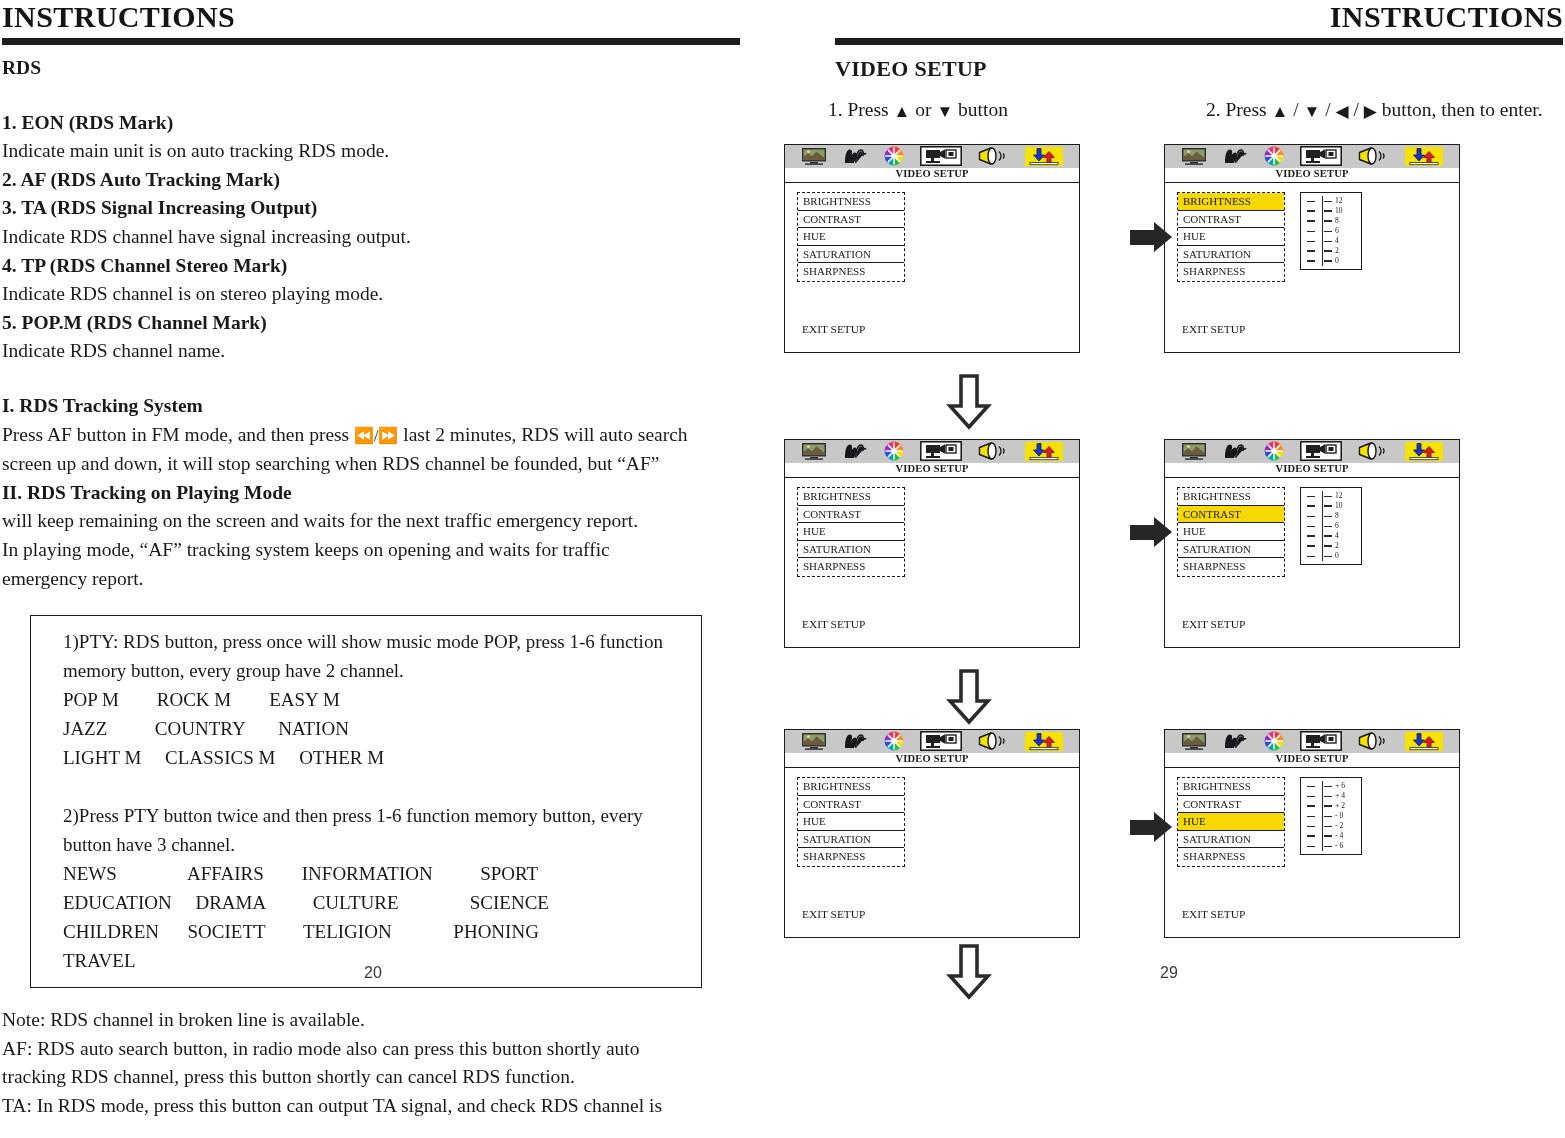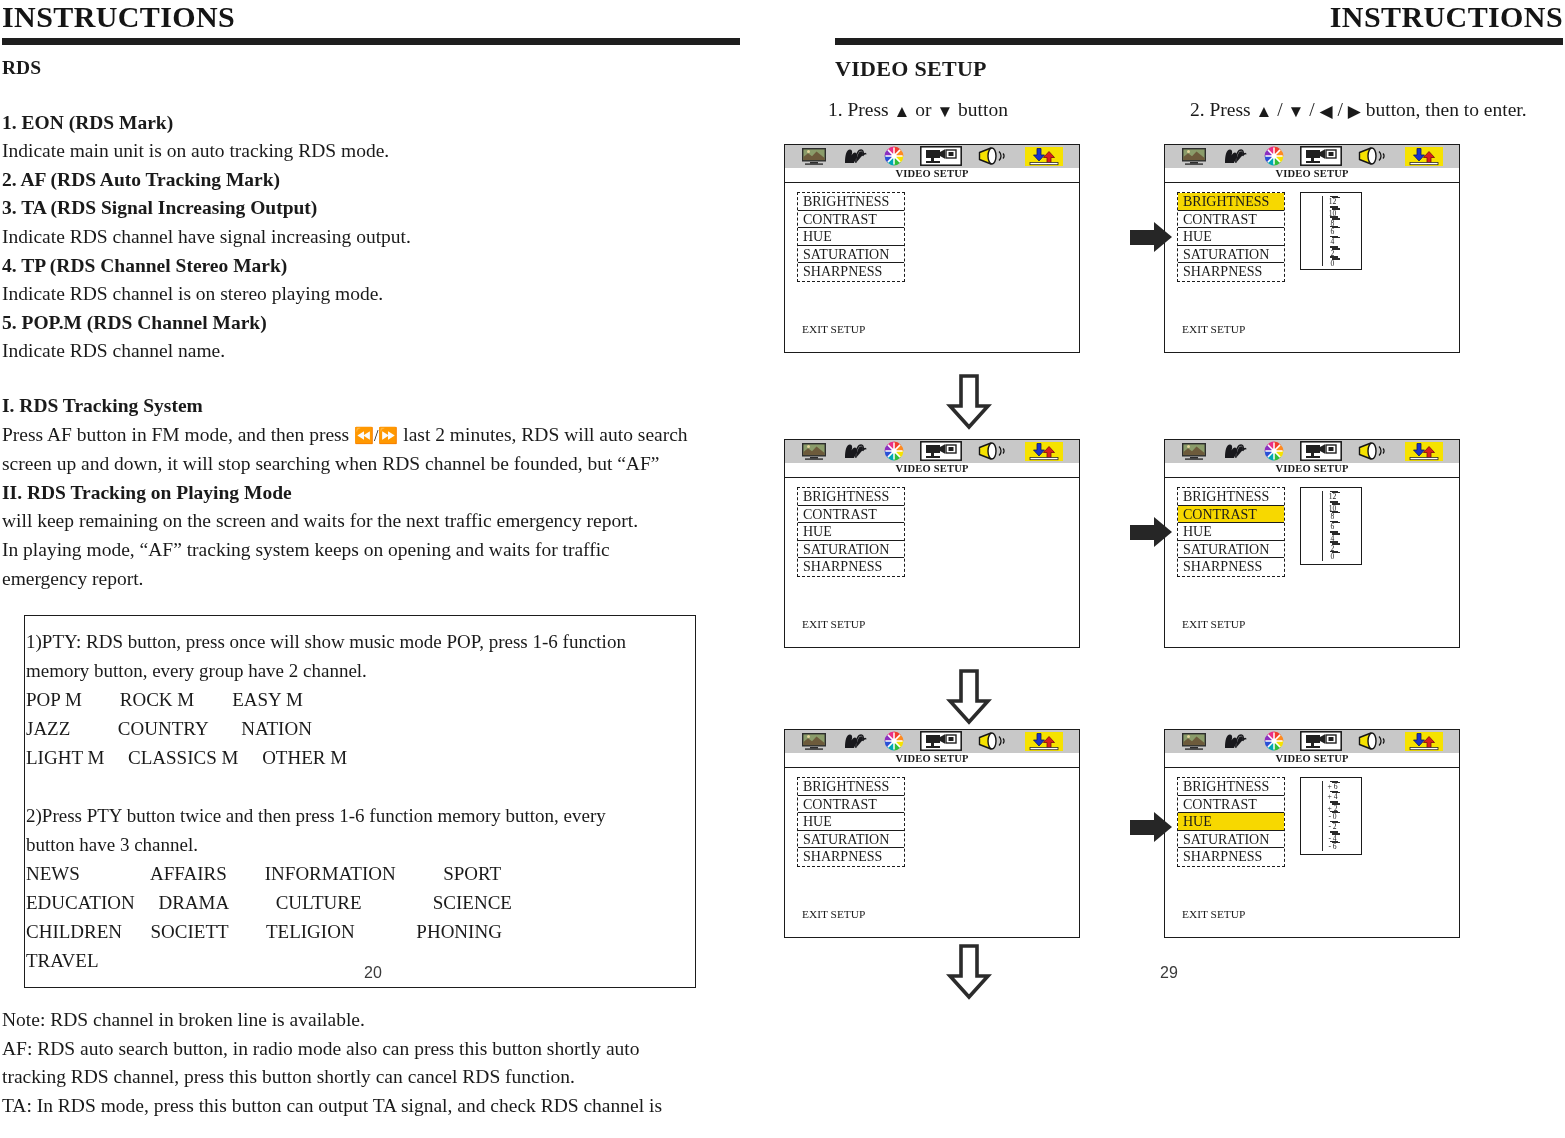--- a/index.html
+++ b/index.html
@@ -60,46 +60,46 @@
     font-size: 19.5px;
     line-height: 28.6px;
     white-space: pre-wrap;
   }
   .ln.b { font-weight: bold; }
   .gap-m { height: 26px; }
 
   
   .pty-box {
     margin-top: 22px;
-    margin-left: 22px;
+    margin-left: 28px;
     width: 672px;
     border: 1.6px solid #1d1d1d;
     box-sizing: border-box;
-    padding: 11px 16px 12px 1px;
+    padding: 11px 16px 12px 32px;
   }
   .pty-box .ln { font-size: 19px; line-height: 29px; }
 
   .note-block { margin-top: 18px; }
 
   
   .section-title {
     position: absolute;
     top: 56px;
     left: 52px;
     font-size: 22px;
     font-weight: bold;
     letter-spacing: 0.3px;
   }
   .step-label {
     position: absolute;
     font-size: 19.5px;
     white-space: nowrap;
   }
   .step1 { top: 99px; left: 45px; }
-  .step2 { top: 99px; left: 407px; }
+  .step2 { top: 99px; left: 423px; }
   .tri { display: inline-block; vertical-align: -1px; font-size: 17px; line-height: 1; }
 
   
   .osd {
     position: absolute;
     width: 296px;
     height: 209px;
     border: 1.4px solid #1b1b1b;
     box-sizing: border-box;
     background: #ffffff;
@@ -129,21 +129,21 @@
 
   .menu-list {
     position: absolute;
     top: 9px;
     left: 12px;
     width: 108px;
     border: 1.4px dashed #1b1b1b;
     box-sizing: border-box;
   }
   .menu-item {
-    font-size: 14px;
+    font-size: 11px;
     font-family: "Liberation Serif", serif;
     line-height: 17.5px;
     height: 17.5px;
     padding-left: 5px;
     border-bottom: 1px solid #1b1b1b;
     box-sizing: border-box;
     white-space: nowrap;
   }
   .menu-item:last-child { border-bottom: none; }
   .menu-item.sel { background: #f7d800; }
@@ -165,21 +165,20 @@
     border: 1.2px solid #1b1b1b;
     box-sizing: border-box;
     padding: 3px 0 3px 0;
     background: #fff;
   }
   .scale-row {
     position: relative;
     height: 10px;
     display: flex;
     align-items: center;
-    flex-direction: column;
   }
   .tick {
     width: 8px;
     height: 0;
     border-top: 1.6px solid #2a2a2a;
     display: inline-block;
   }
   .tick.thick { border-top-width: 2.6px; }
   .tick.l { margin-left: 6px; }
   .tick.r { margin-left: 9px; }

